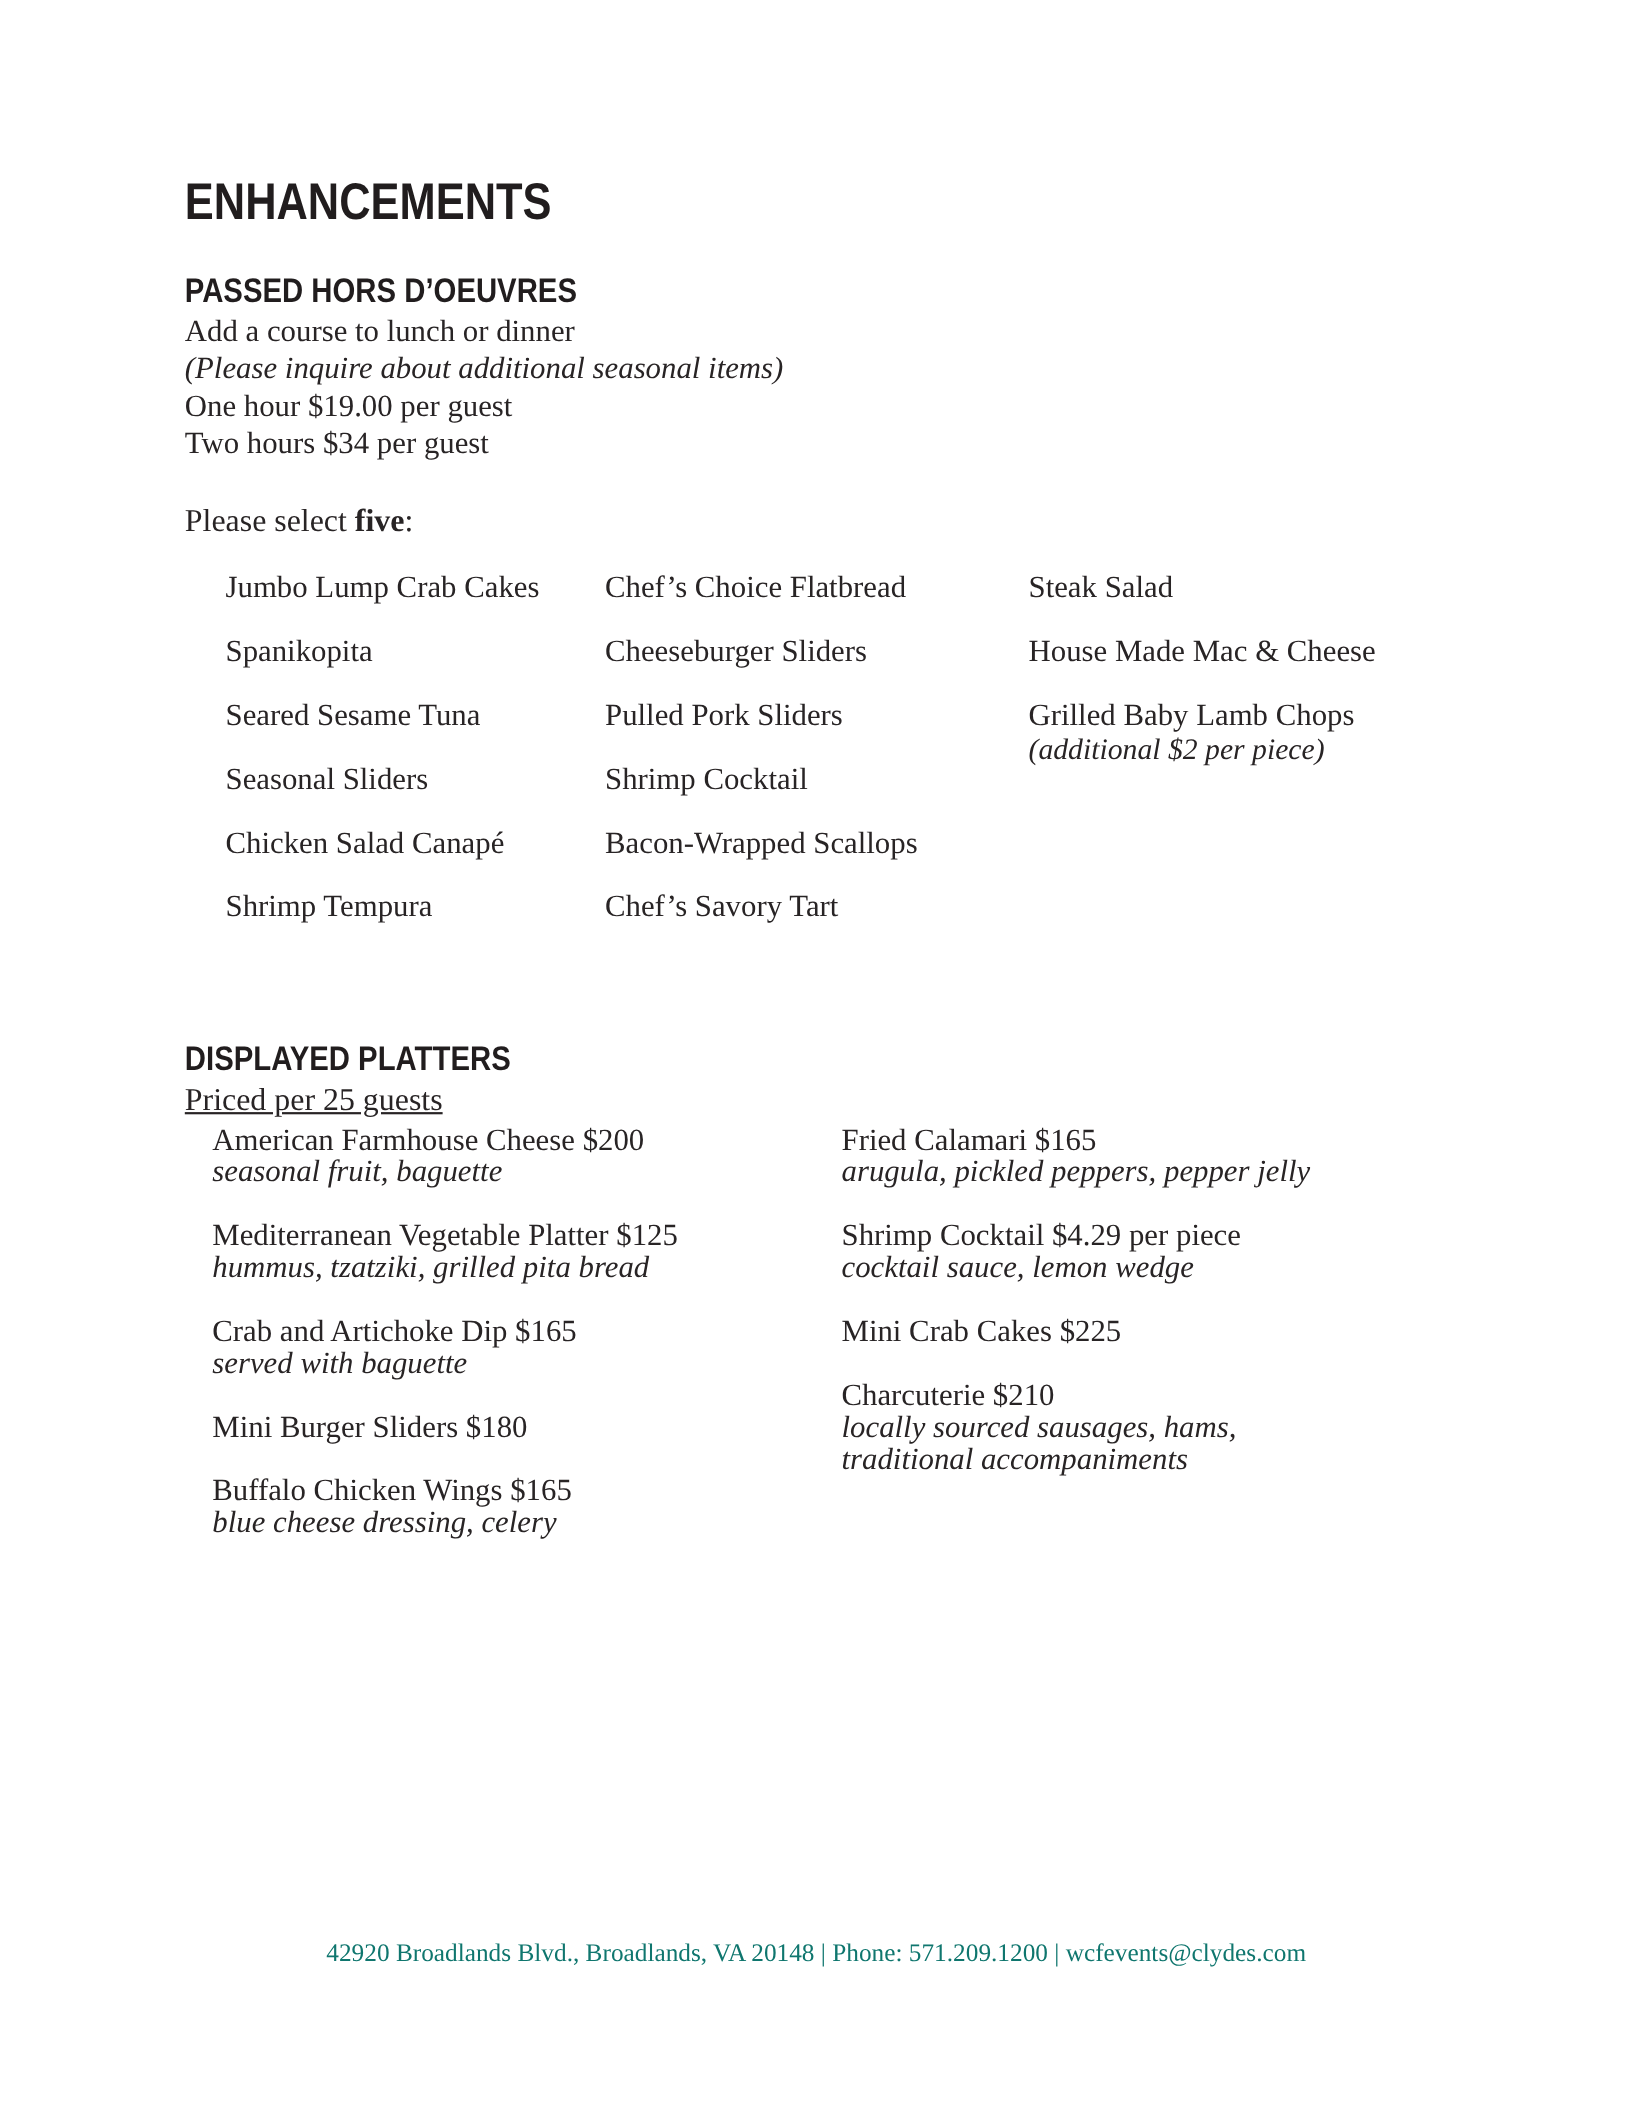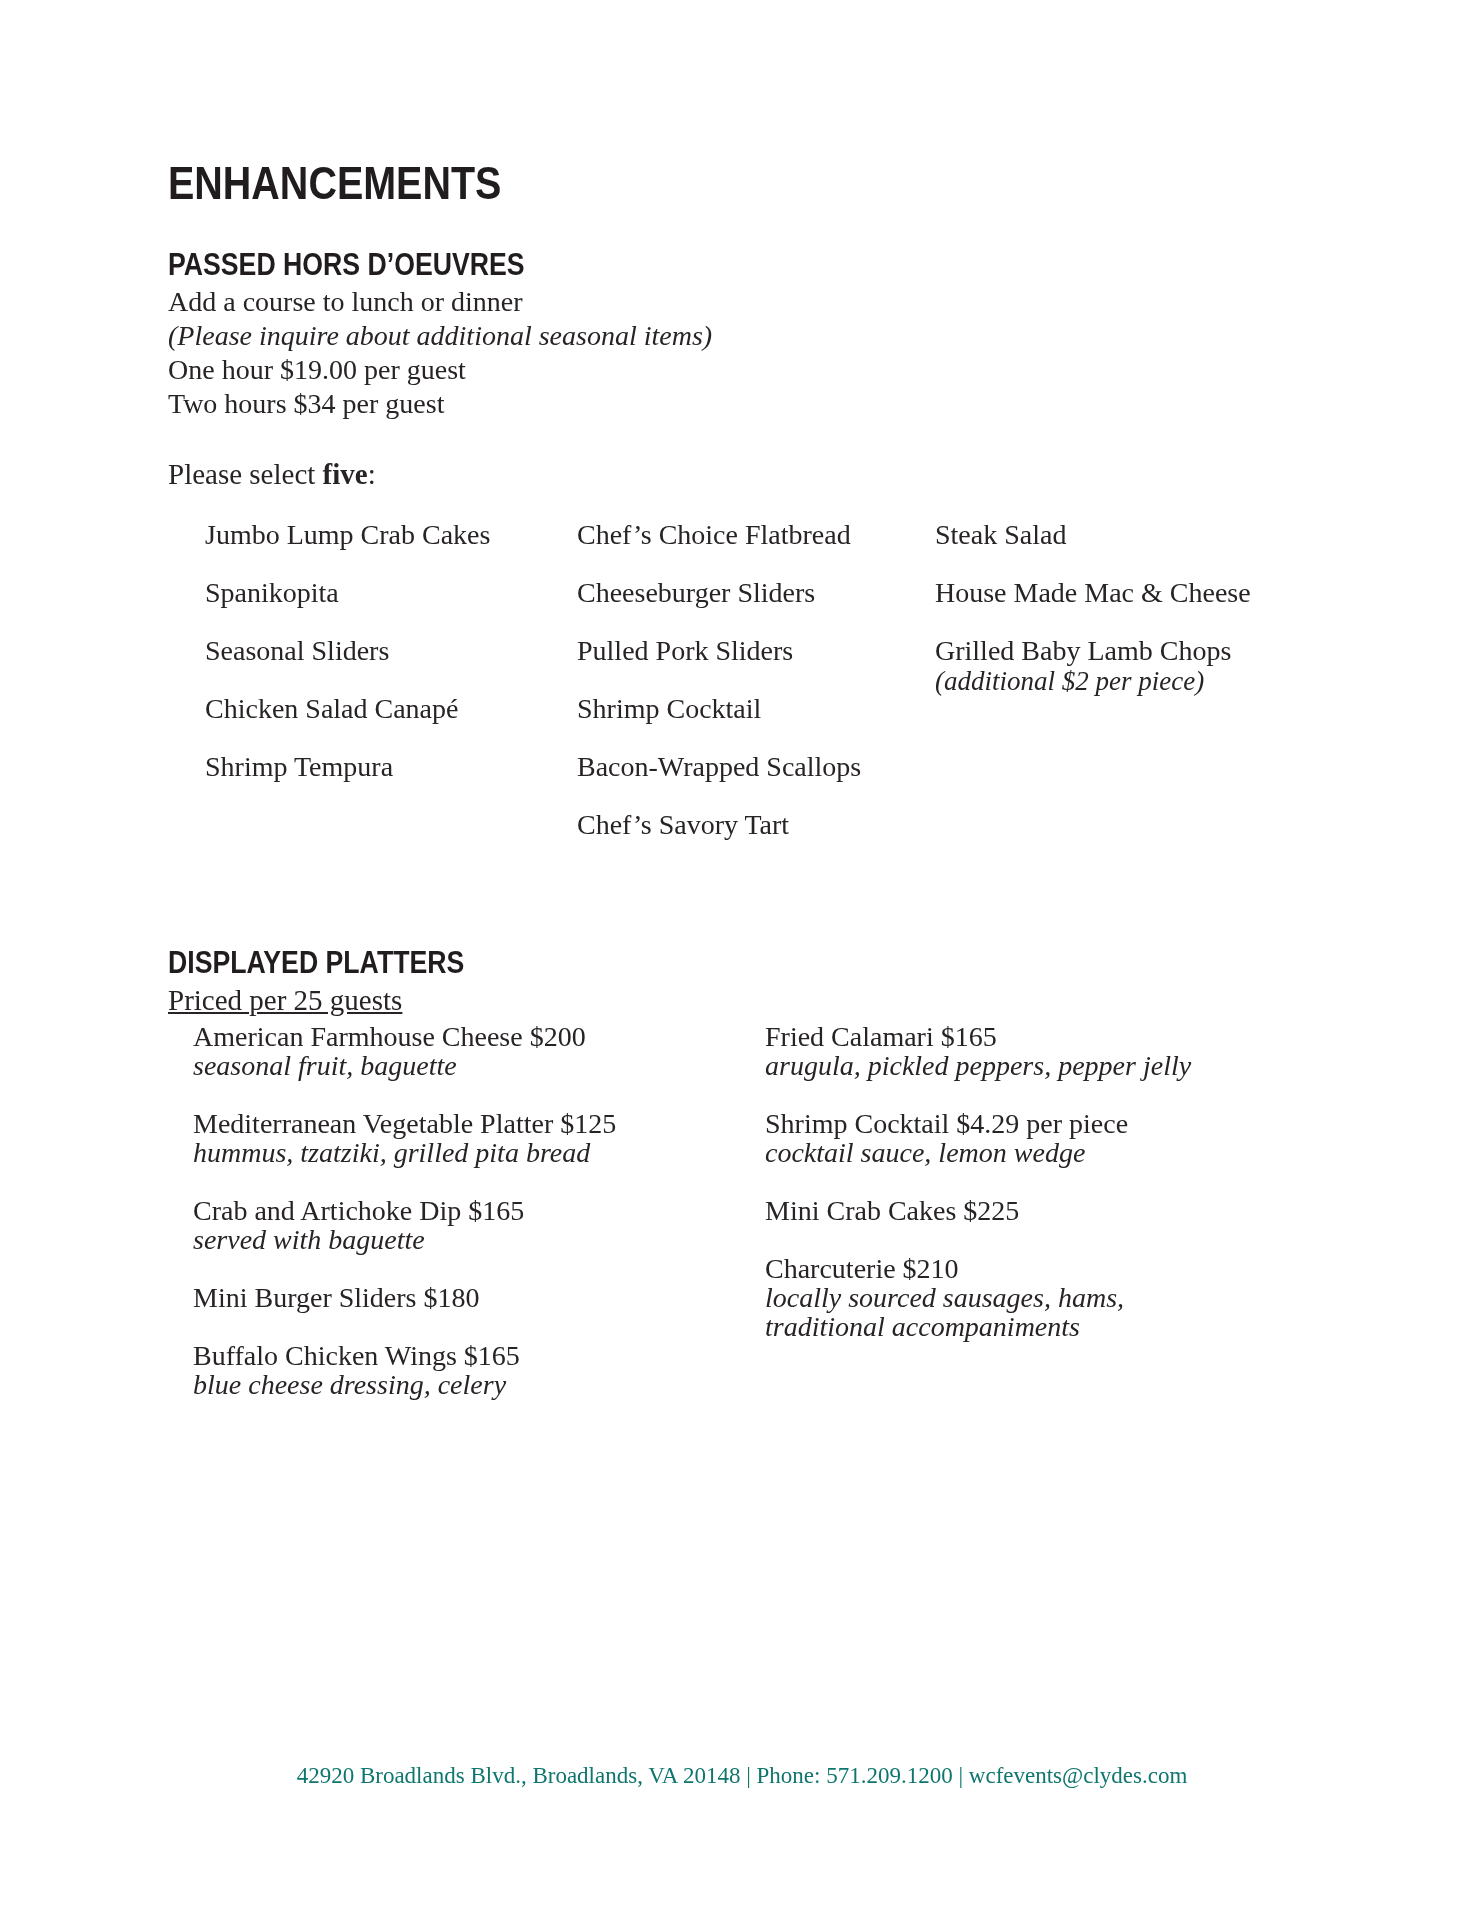--- a/index.html
+++ b/index.html
@@ -58,21 +58,21 @@
     white-space:nowrap;
   }
 
   .pcol{
     position:absolute;
     top:520px;
     font-size:28px;
     white-space:nowrap;
   }
   .pcol.c1{left:205px;}
-  .pcol.c2{left:550px;margin-left:27px;}
+  .pcol.c2{left:550px;}
   .pcol.c3{left:935px;}
   .pitem{
     height:58px;
     line-height:30px;
   }
   .pitem .note{
     font-style:italic;
     font-size:27px;
   }
 
@@ -127,20 +127,21 @@
     <div>Two hours $34 per guest</div>
   </div>
 
   <div class="select-line">
     <span>Please select </span><span class="bold">five</span><span>:</span>
   </div>
 
   <div class="pcol c1">
     <div class="pitem">Jumbo Lump Crab Cakes</div>
     <div class="pitem">Spanikopita</div>
+    <div class="pitem">Seared Sesame Tuna</div>
     <div class="pitem">Seasonal Sliders</div>
     <div class="pitem">Chicken Salad Canapé</div>
     <div class="pitem">Shrimp Tempura</div>
   </div>
 
   <div class="pcol c2">
     <div class="pitem">Chef’s Choice Flatbread</div>
     <div class="pitem">Cheeseburger Sliders</div>
     <div class="pitem">Pulled Pork Sliders</div>
     <div class="pitem">Shrimp Cocktail</div>

